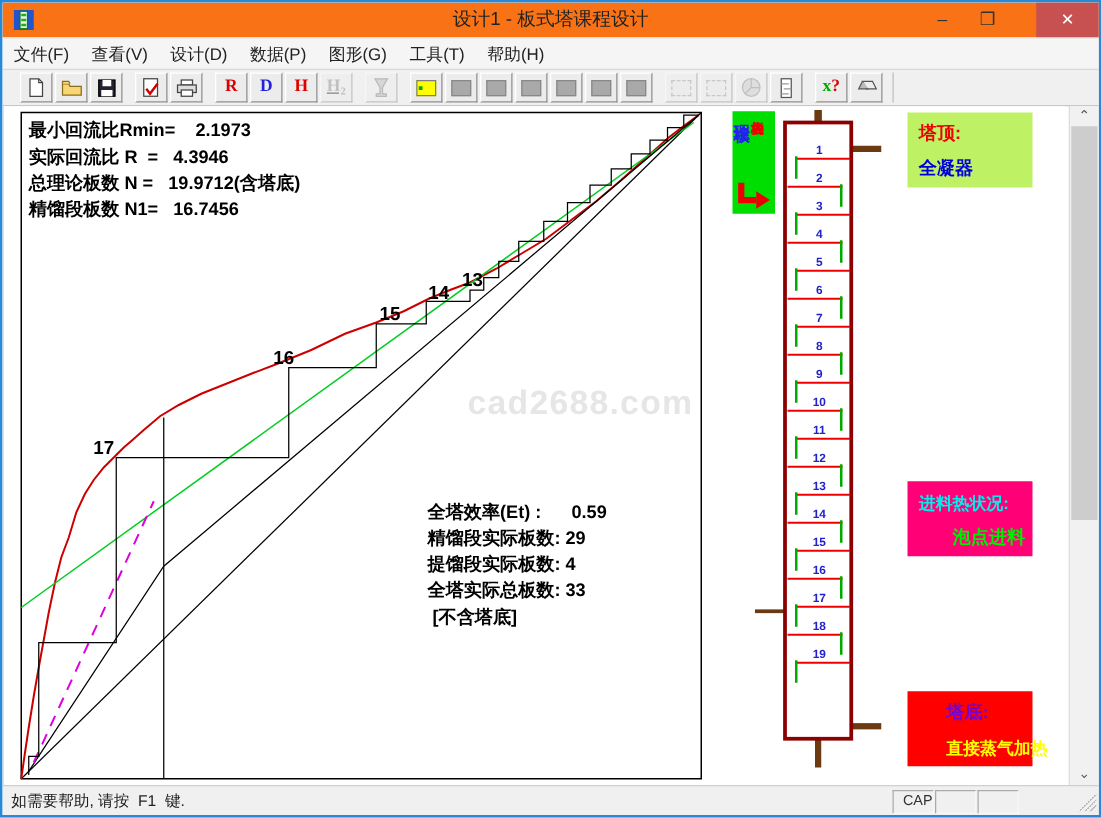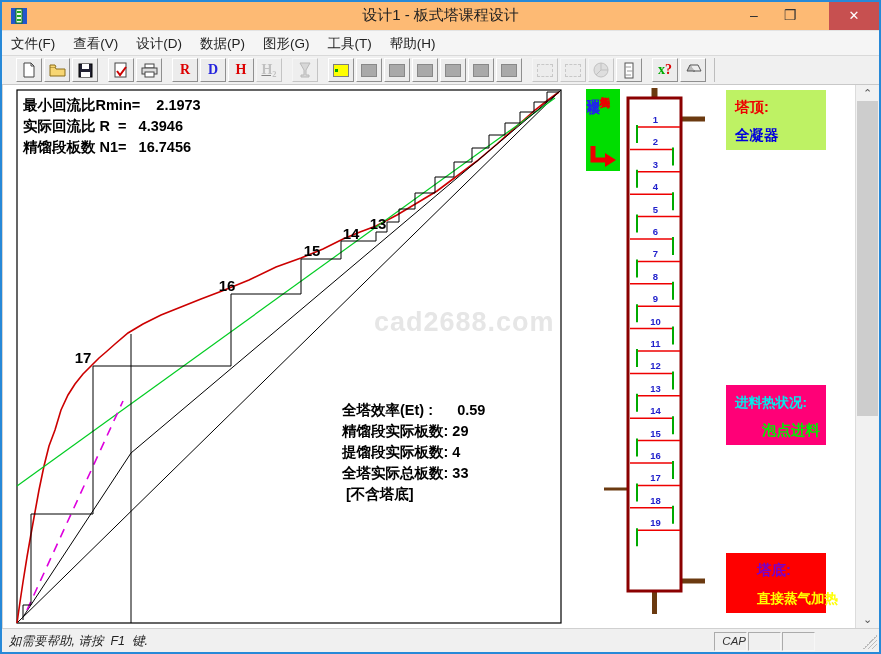--- a/index.html
+++ b/index.html
@@ -1,18 +1,18 @@
 <!DOCTYPE html>
 <html><head>
 <meta charset="utf-8">
 <style>
   html,body{margin:0;padding:0;background:#9a9a9a;font-family:"Liberation Sans","DejaVu Sans",sans-serif;}
   .window{position:relative;width:881px;height:654px;background:#ffffff;border:2px solid #2789d8;box-sizing:border-box;overflow:hidden;}
   
-  .titlebar{position:absolute;left:0;top:0;width:877px;height:28px;background:#fdba74;}
+  .titlebar{position:absolute;left:0;top:0;width:877px;height:28px;background:#f97316;}
   .app-icon{position:absolute;left:9px;top:5px;width:18px;height:18px;}
   .title-text{position:absolute;left:0;top:4px;width:100%;text-align:center;font-size:15px;color:#222;}
   .cap-btn{position:absolute;top:0;height:29px;text-align:center;line-height:27px;font-size:14px;color:#333;cursor:default;}
   .btn-min{right:108px;width:34px;}
   .btn-max{right:72px;width:34px;}
   .btn-close{right:0;width:50px;background:#c75050;color:#ffffff;font-size:13px;}
   
   .menubar{position:absolute;left:0;top:28px;width:877px;height:26px;background:#f5f5f5;border-top:1px solid #e3e3e3;border-bottom:1px solid #d9d9d9;box-sizing:border-box;}
   .menu-item{display:inline-block;padding:4px 9px 0 9px;font-size:13.5px;color:#222;}
   
@@ -39,21 +39,21 @@
   .box-top{top:5px;background:#bef264;}
   .box-feed{top:300px;background:#ff0077;}
   .box-bottom{top:468px;background:#fe0000;padding-left:31px;}
   
   .vscroll{position:absolute;right:0px;top:83px;width:24px;height:543px;background:#f1f1f1;border-left:1px solid #dcdcdc;box-sizing:border-box;}
   .vs-arrow{position:absolute;left:0;width:100%;height:17px;color:#555;font-size:11px;text-align:center;line-height:17px;}
   .vs-up{top:0;}
   .vs-down{bottom:0;}
   .vs-thumb{position:absolute;left:1px;top:16px;width:21px;height:315px;background:#cdcdcd;}
   
-  .statusbar{position:absolute;left:0;top:626px;width:877px;height:24px;background:#f0f0f0;border-top:1px solid #d0d0d0;box-sizing:border-box;font-size:12.5px;color:#222;font-style:italic;}
+  .statusbar{position:absolute;left:0;top:626px;width:877px;height:24px;background:#f0f0f0;border-top:1px solid #d0d0d0;box-sizing:border-box;font-size:12.5px;color:#222;}
   .status-text{position:absolute;left:7px;top:4px;white-space:pre;}
   .status-cell{position:absolute;top:3px;width:31px;height:17px;border:1px solid;border-color:#ababab #f7f7f7 #f7f7f7 #ababab;text-align:center;line-height:16px;font-size:11.5px;color:#333;background:#f0f0f0;}
   .grip{position:absolute;right:2px;top:6px;width:14px;height:14px;background:
     linear-gradient(135deg,transparent 0 50%, #bbb 50% 55%, transparent 55% 65%, #bbb 65% 70%, transparent 70% 80%, #bbb 80% 85%, transparent 85%);}
 </style>
 </head>
 <body>
 
 <div class="window">
 
@@ -253,20 +253,21 @@
         <line x1="670" y1="503.79999999999995" x2="670" y2="521.8" stroke="#00aa00" stroke-width="2"></line>
         <text x="652.5" y="501.79999999999995" text-anchor="middle" font-size="9.5" font-weight="bold" fill="#2222cc">18</text>
         <line x1="633" y1="528.2" x2="677" y2="528.2" stroke="#ee0000" stroke-width="1.5"></line>
         <line x1="634" y1="526.2" x2="634" y2="544.2" stroke="#00aa00" stroke-width="2"></line>
         <text x="652.5" y="524.2" text-anchor="middle" font-size="9.5" font-weight="bold" fill="#2222cc">19</text>
       </svg>
 
     <div class="overlay" style="left:20px;top:10px;" id="reflux-block">
         <div class="tline">最小回流比Rmin=    2.1973</div>
         <div class="tline">实际回流比 R  =   4.3946</div>
+        <div class="tline">总理论板数 N =   19.9712(含塔底)</div>
         <div class="tline">精馏段板数 N1=   16.7456</div>
       </div>
     <div class="overlay" style="left:339px;top:315px;" id="results-block">
         <div class="tline">全塔效率(Et) :      0.59</div>
         <div class="tline">精馏段实际板数: 29</div>
         <div class="tline">提馏段实际板数: 4</div>
         <div class="tline">全塔实际总板数: 33</div>
         <div class="tline"> [不含塔底]</div>
       </div>
     <div class="watermark">cad2688.com</div>

